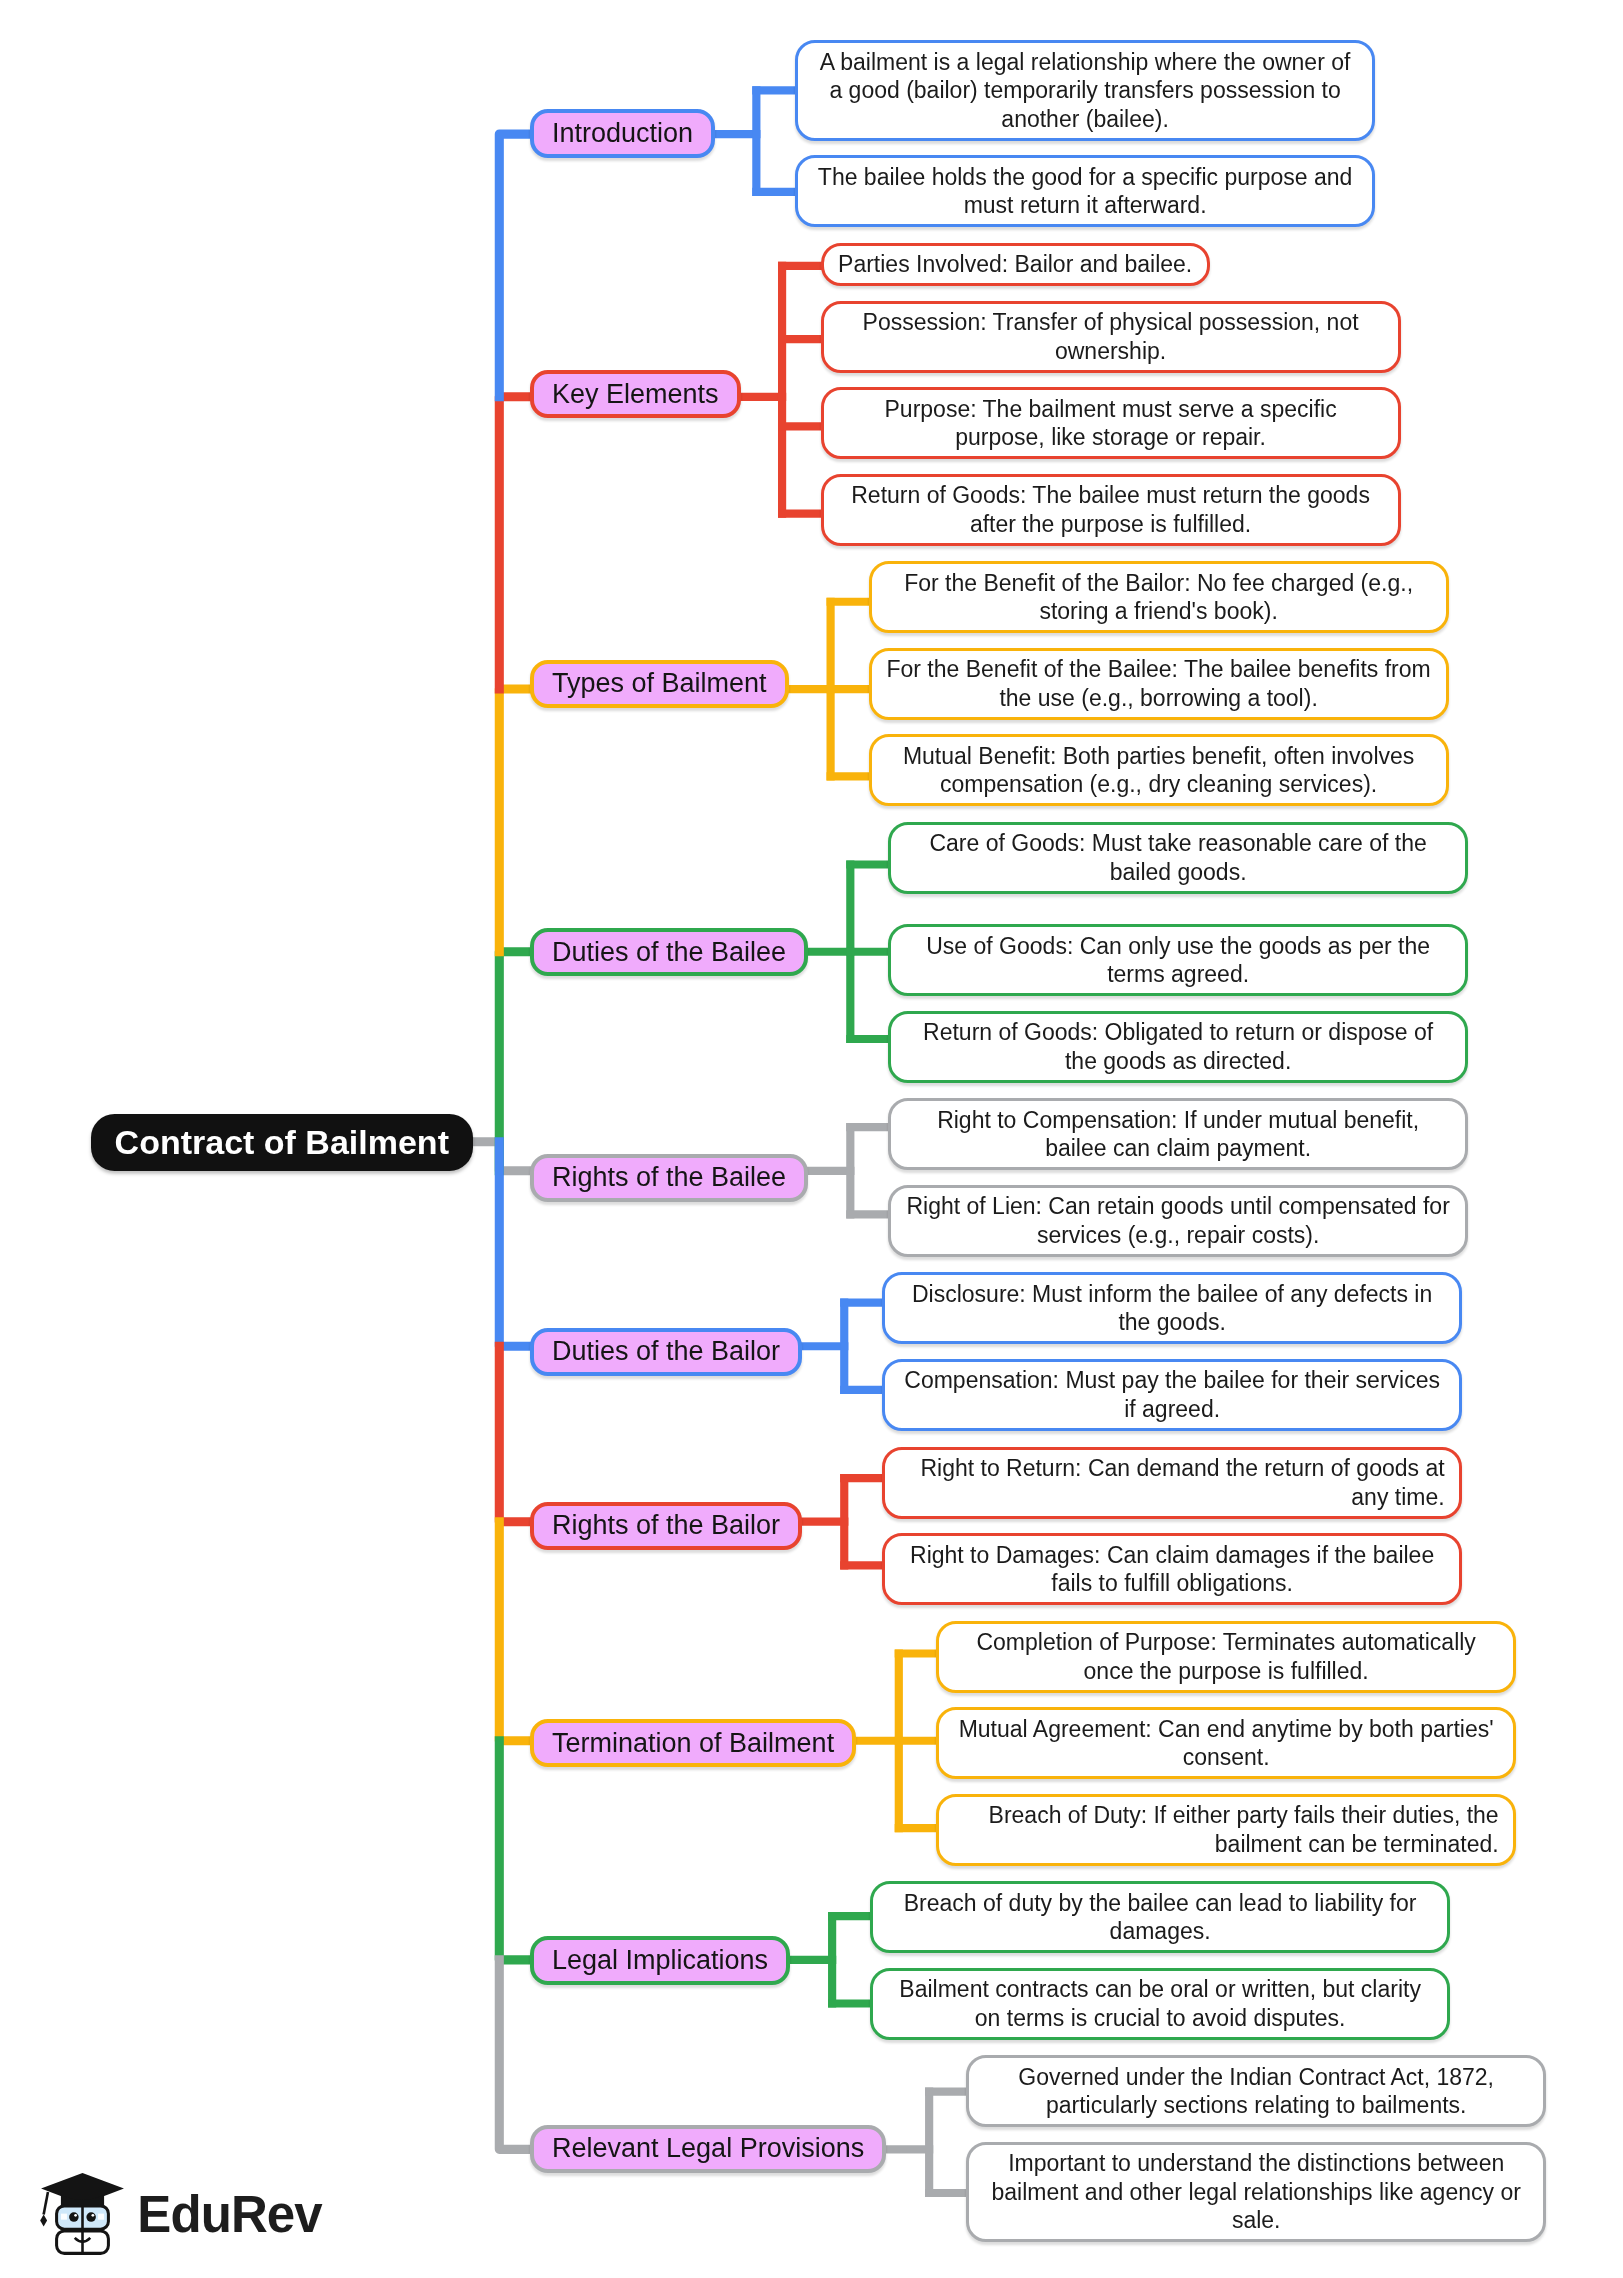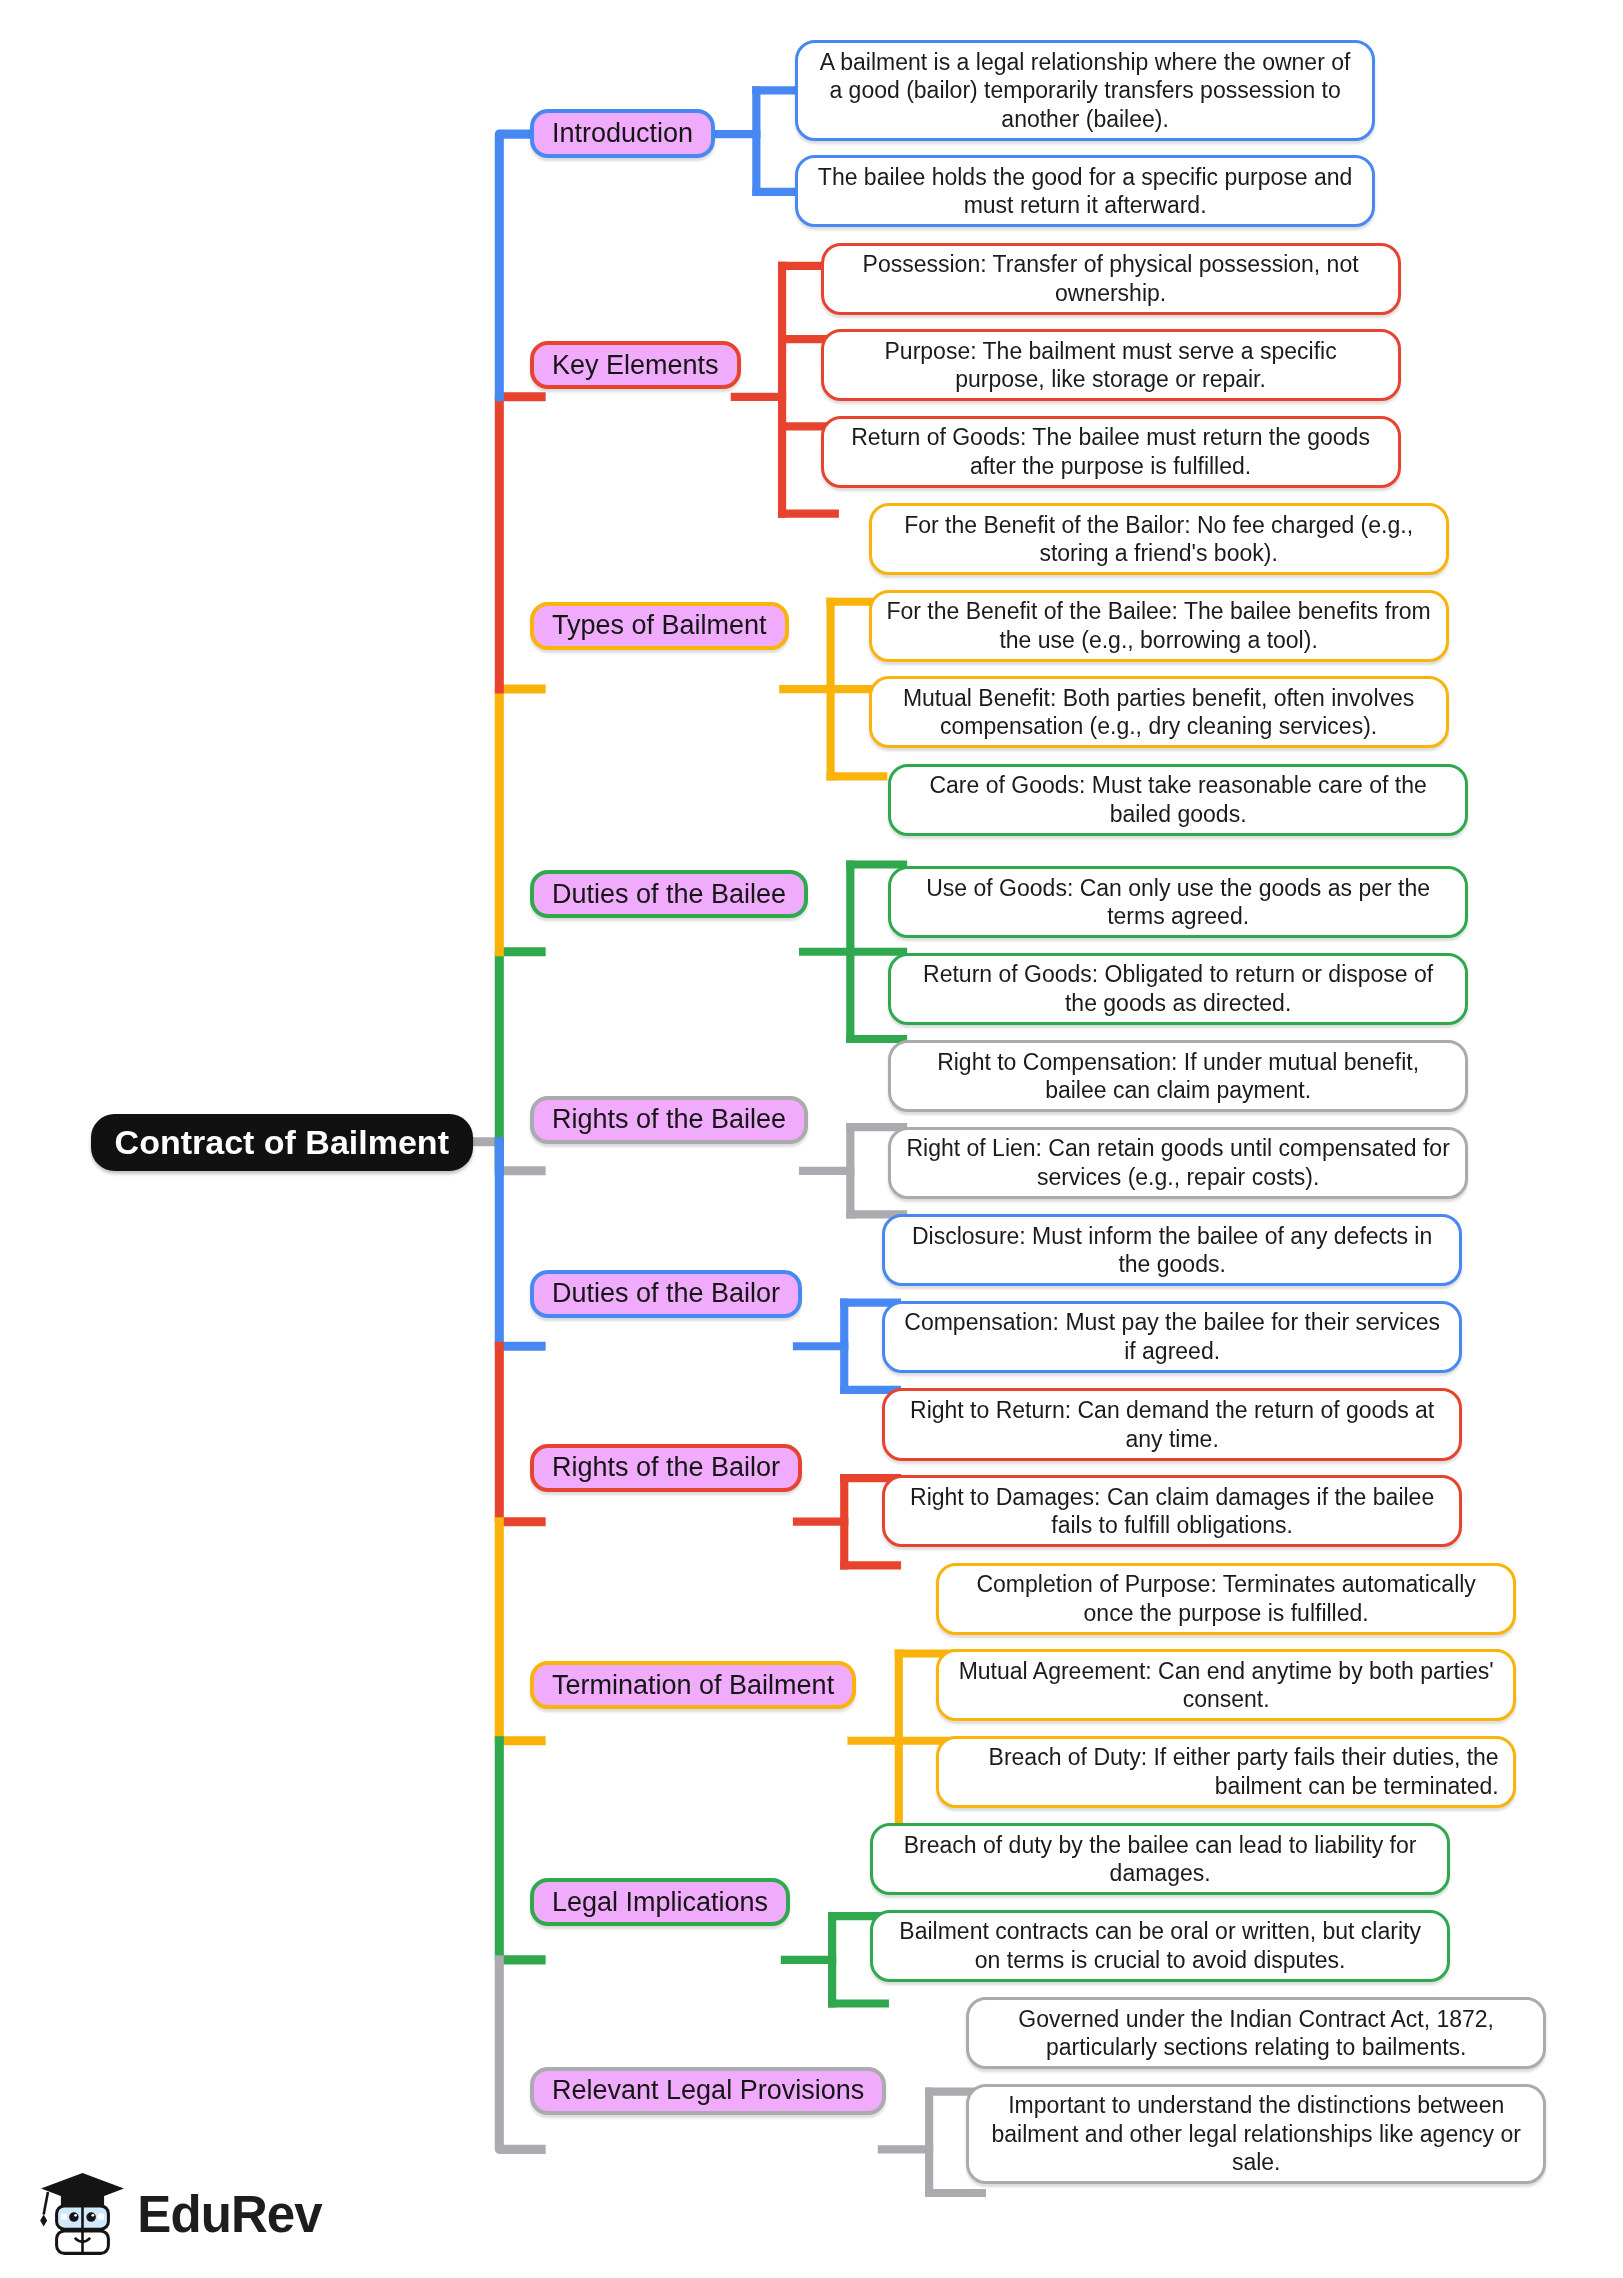--- a/index.html
+++ b/index.html
@@ -134,20 +134,21 @@
       <div class="branch">
         <div class="cat-node" style="border-color: rgb(72, 136, 242);">Introduction</div>
         <div class="leaves">
           <div class="leaf-node" style="border-color: rgb(72, 136, 242);">A bailment is a legal relationship where the owner of a good (bailor) temporarily transfers possession to another (bailee).</div>
           <div class="leaf-node" style="border-color: rgb(72, 136, 242);">The bailee holds the good for a specific purpose and must return it afterward.</div>
         </div>
       </div>
       <div class="branch">
         <div class="cat-node" style="border-color: rgb(232, 67, 47);">Key Elements</div>
         <div class="leaves">
+          <div class="leaf-node" style="border-color: rgb(232, 67, 47);">Parties Involved: Bailor and bailee.</div>
           <div class="leaf-node" style="border-color: rgb(232, 67, 47);">Possession: Transfer of physical possession, not ownership.</div>
           <div class="leaf-node" style="border-color: rgb(232, 67, 47); text-align: center;">Purpose: The bailment must serve a specific purpose, like storage or repair.</div>
           <div class="leaf-node" style="border-color: rgb(232, 67, 47);">Return of Goods: The bailee must return the goods after the purpose is fulfilled.</div>
         </div>
       </div>
       <div class="branch">
         <div class="cat-node" style="border-color: rgb(249, 179, 11);">Types of Bailment</div>
         <div class="leaves">
           <div class="leaf-node" style="border-color: rgb(249, 179, 11);">For the Benefit of the Bailor: No fee charged (e.g., storing a friend's book).</div>
           <div class="leaf-node" style="border-color: rgb(249, 179, 11);">For the Benefit of the Bailee: The bailee benefits from the use (e.g., borrowing a tool).</div>
@@ -172,21 +173,21 @@
       <div class="branch">
         <div class="cat-node" style="border-color: rgb(72, 136, 242);">Duties of the Bailor</div>
         <div class="leaves">
           <div class="leaf-node" style="border-color: rgb(72, 136, 242);">Disclosure: Must inform the bailee of any defects in the goods.</div>
           <div class="leaf-node" style="border-color: rgb(72, 136, 242);">Compensation: Must pay the bailee for their services if agreed.</div>
         </div>
       </div>
       <div class="branch">
         <div class="cat-node" style="border-color: rgb(232, 67, 47);">Rights of the Bailor</div>
         <div class="leaves">
-          <div class="leaf-node" style="border-color: rgb(232, 67, 47);">Right to Return: Can demand the return of goods at any time.</div>
+          <div class="leaf-node" style="border-color: rgb(232, 67, 47); text-align: right;">Right to Return: Can demand the return of goods at any time.</div>
           <div class="leaf-node" style="border-color: rgb(232, 67, 47);">Right to Damages: Can claim damages if the bailee fails to fulfill obligations.</div>
         </div>
       </div>
       <div class="branch">
         <div class="cat-node" style="border-color: rgb(249, 179, 11);">Termination of Bailment</div>
         <div class="leaves">
           <div class="leaf-node" style="border-color: rgb(249, 179, 11);">Completion of Purpose: Terminates automatically once the purpose is fulfilled.</div>
           <div class="leaf-node" style="border-color: rgb(249, 179, 11);">Mutual Agreement: Can end anytime by both parties' consent.</div>
           <div class="leaf-node" style="border-color: rgb(249, 179, 11); text-align: right;">Breach of Duty: If either party fails their duties, the bailment can be terminated.</div>
         </div>

